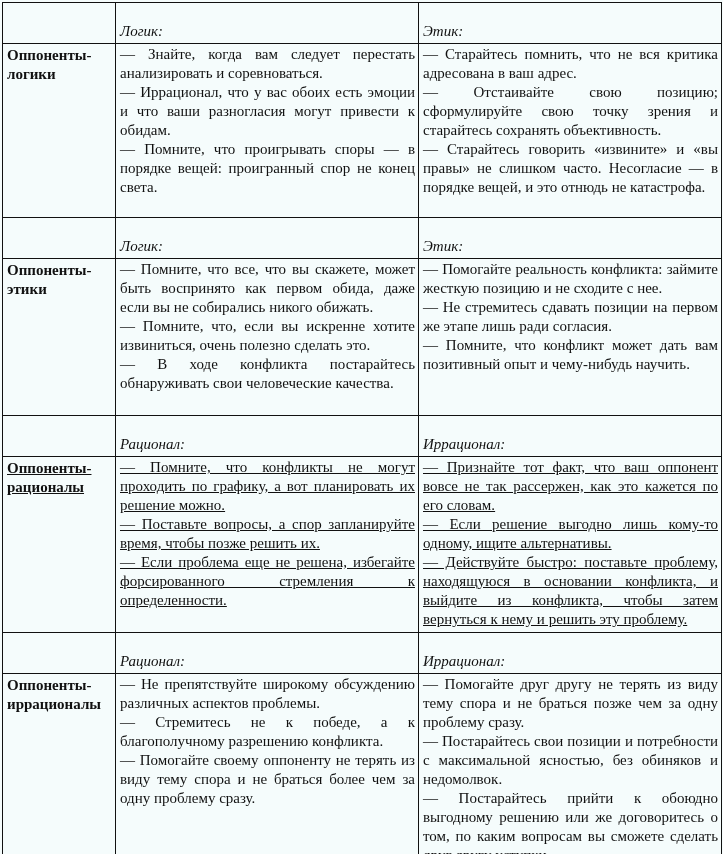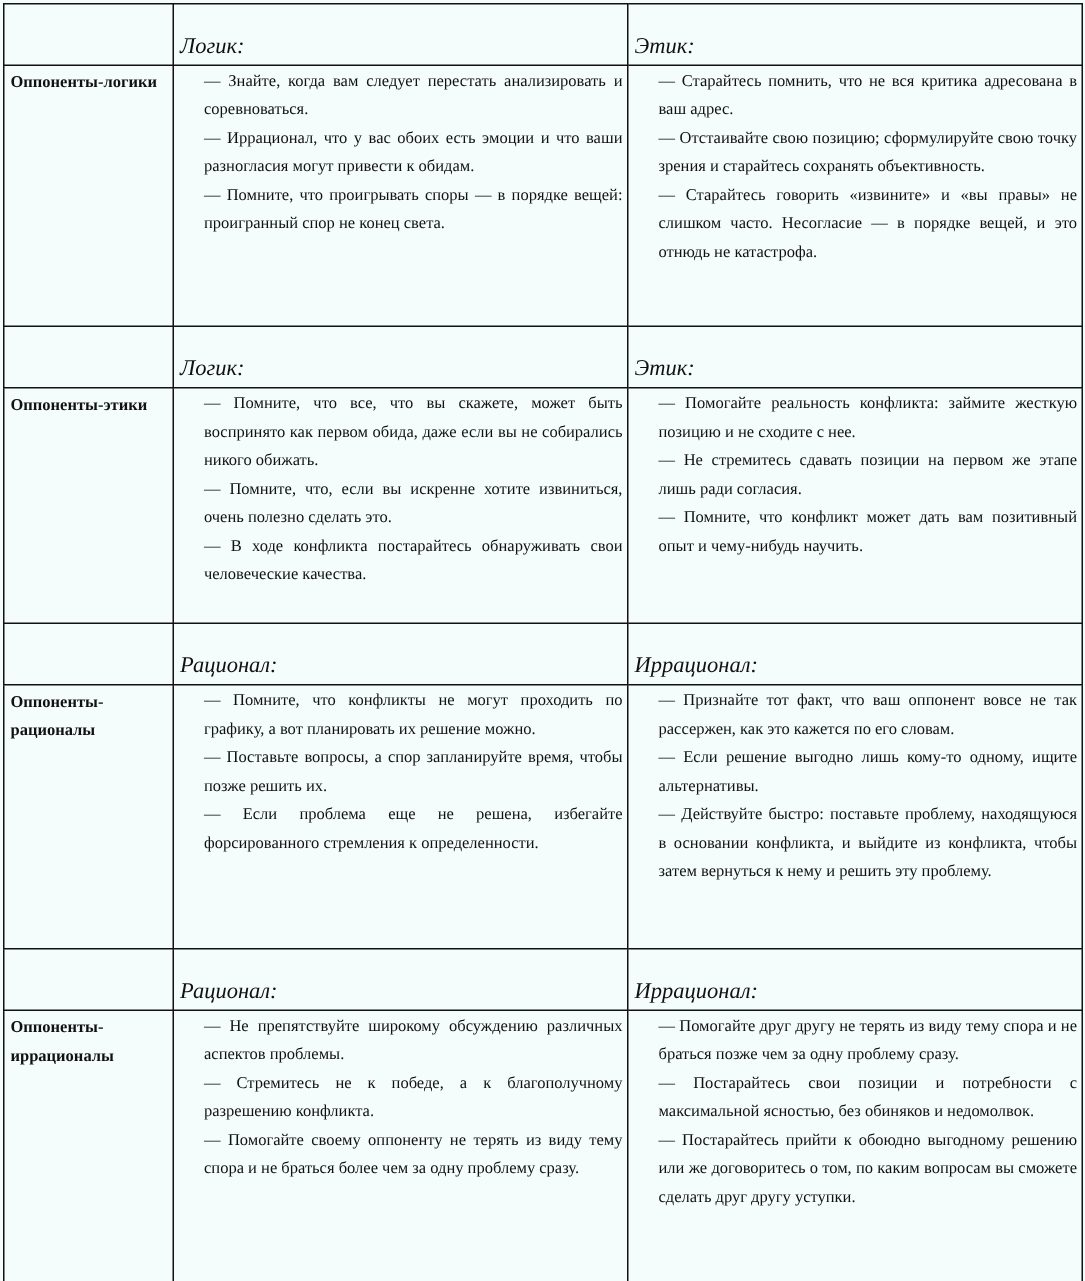--- a/index.html
+++ b/index.html
@@ -9,43 +9,43 @@
       border-collapse: collapse;
       width: 719px;
       table-layout: fixed;
       background: #f5fcfc;
     }
     table.grid td {
       border: 1.5px solid #111;
       vertical-align: top;
       padding: 0 3px 0 4px;
       font-family: "Liberation Serif", "DejaVu Serif", serif;
-      font-size: 11px;
+      font-size: 15px;
       line-height: 19px;
       color: #111;
     }
     col.c1 { width: 113px; }
     col.c2 { width: 303px; }
     col.c3 { width: 303px; }
     tr.hdr td { height: 38px; vertical-align: bottom; padding-bottom: 2px; }
     td.typ {
       font-family: Liberation Sans, sans-serif;
       font-style: italic;
       font-size: 15px !important;
       margin-top: 21px;
     }
     td.lbl {
       font-weight: bold;
       padding-top: 2px !important;
     }
     td.body { text-align: justify; padding-top: 1px !important; }
-    .tip { display: block; margin-left: 16px; }
+    .tip { display: block; }
     tr.r1 td { height: 171px; }
     tr.r2 td { height: 154px; }
-    tr.r3 td { height: 173px; }
+    tr.r3 td { height: 173px; text-decoration: underline; }
     tr.r4 td { height: 190px; }
   </style>
 </head>
 <body>
 
 <table class="grid">
   <colgroup>
       <col class="c1">
       <col class="c2">
       <col class="c3">

